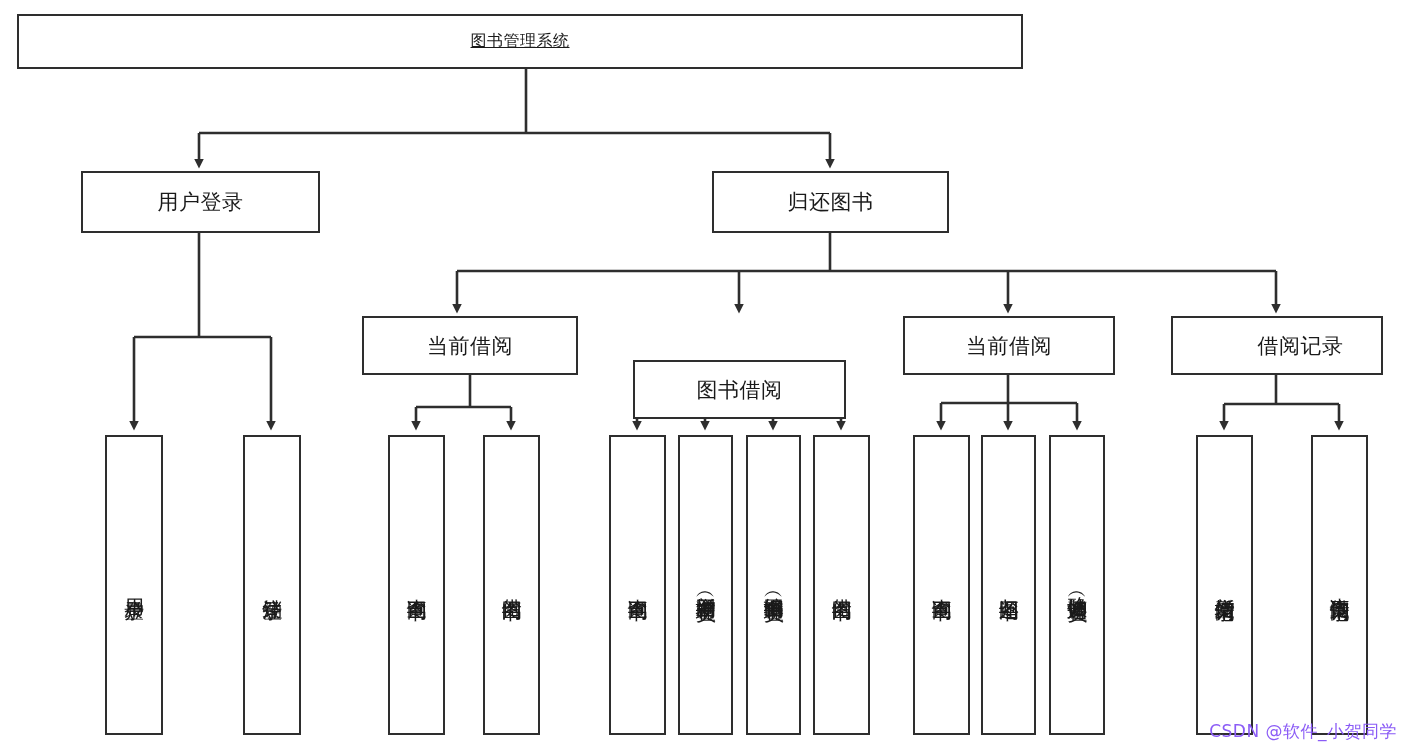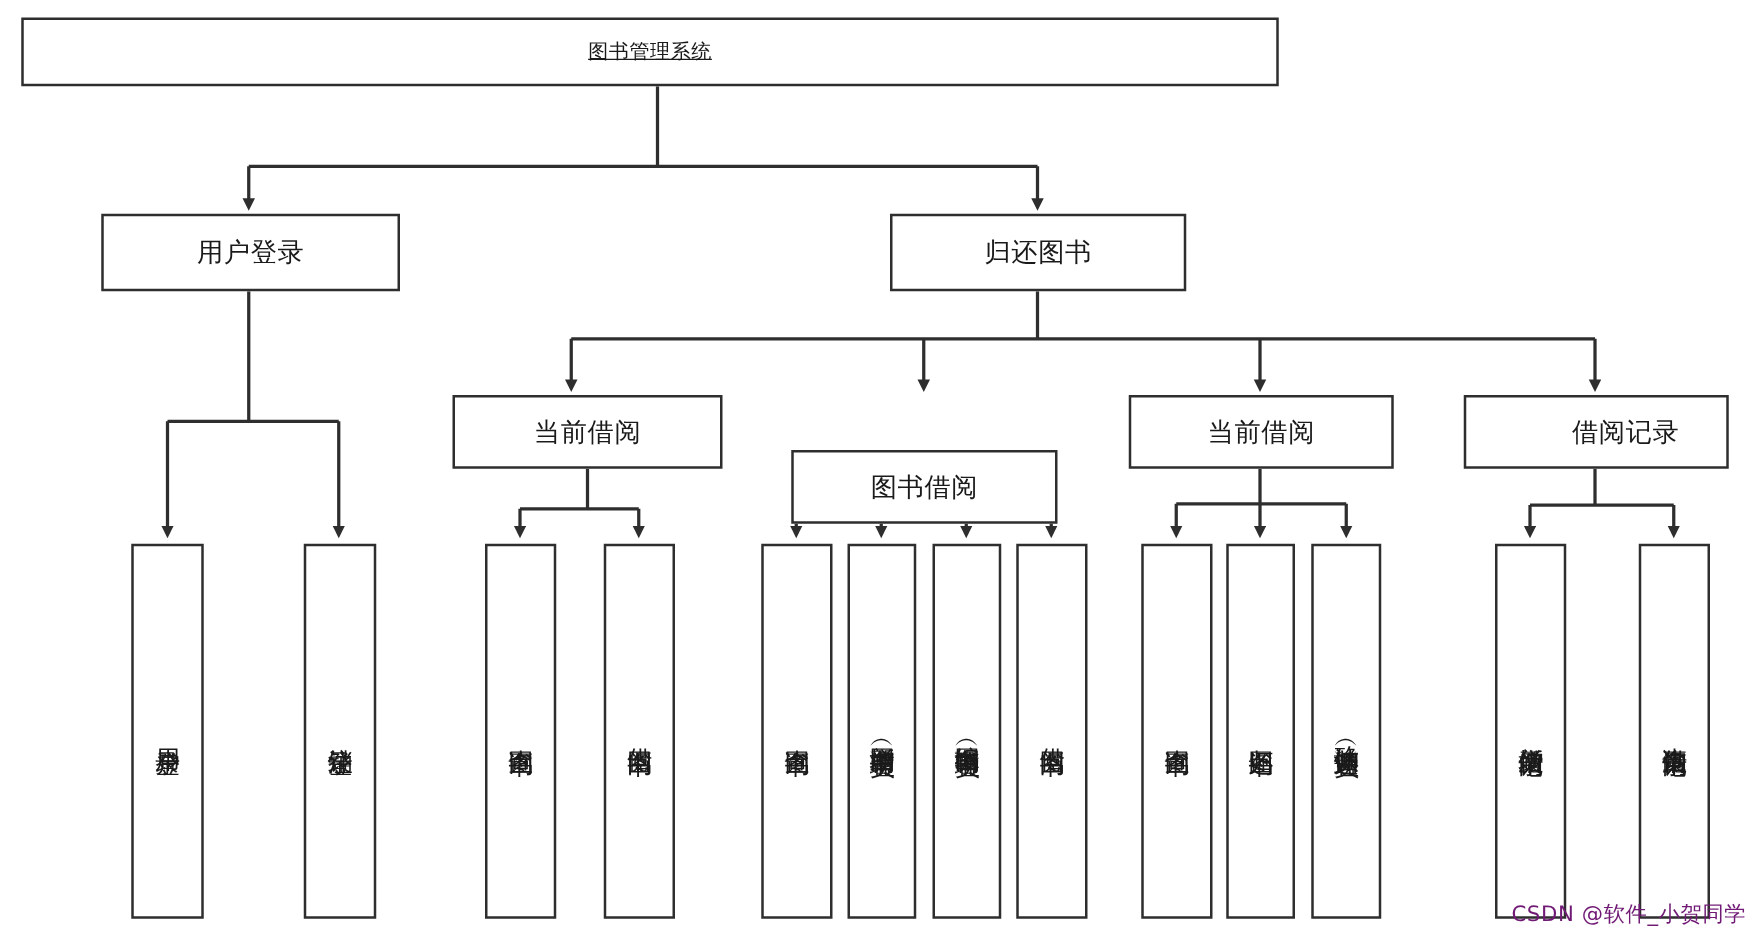--- a/index.html
+++ b/index.html
@@ -57,21 +57,21 @@
   }
   #root-node {
     font-size: 16px;
     text-decoration: underline;
   }
   #watermark {
     position: absolute;
     right: 8px;
     bottom: 4px;
     font-size: 17px;
-    color: #701a75;
+    color: #8b5cf6;
     letter-spacing: 0.5px;
     white-space: nowrap;
   }
 </style>
 </head>
 <body>
 
 <div id="canvas">
 
   <svg class="wires" viewBox="0 0 1405 747">

